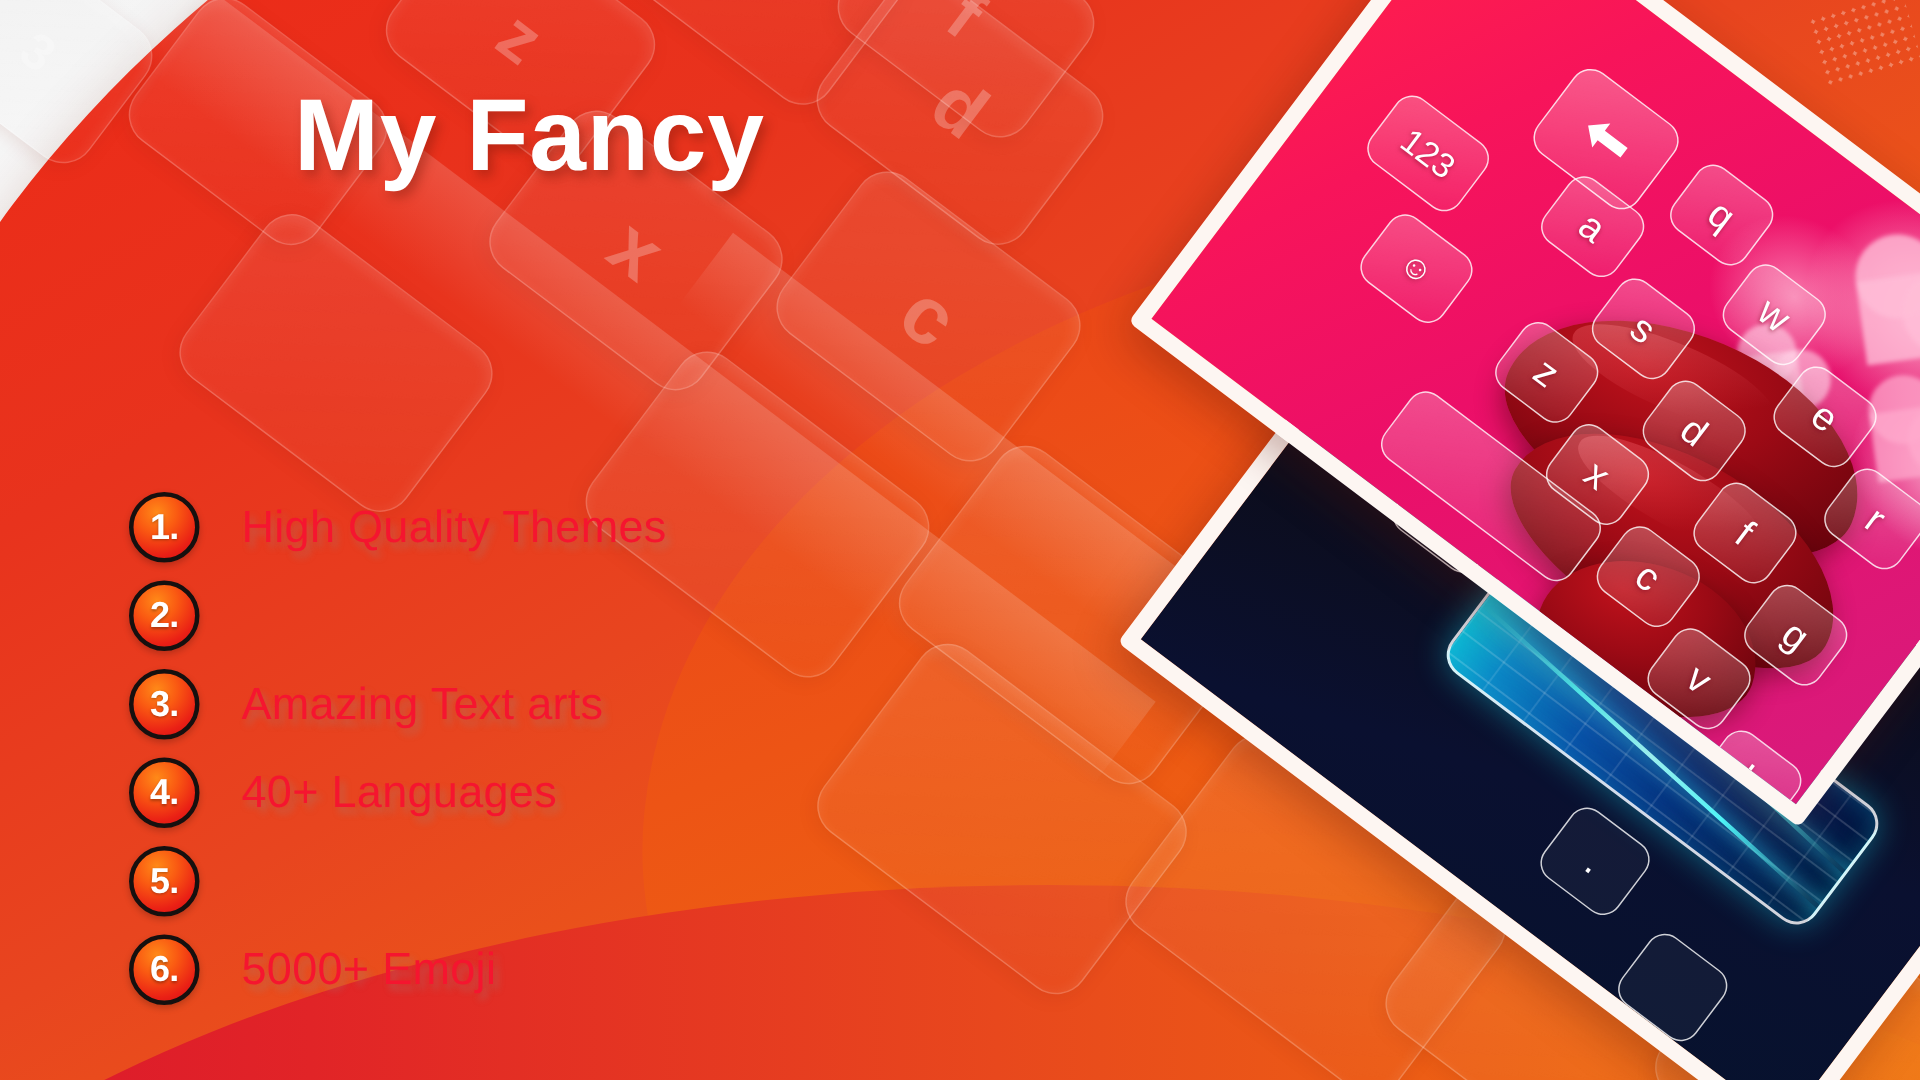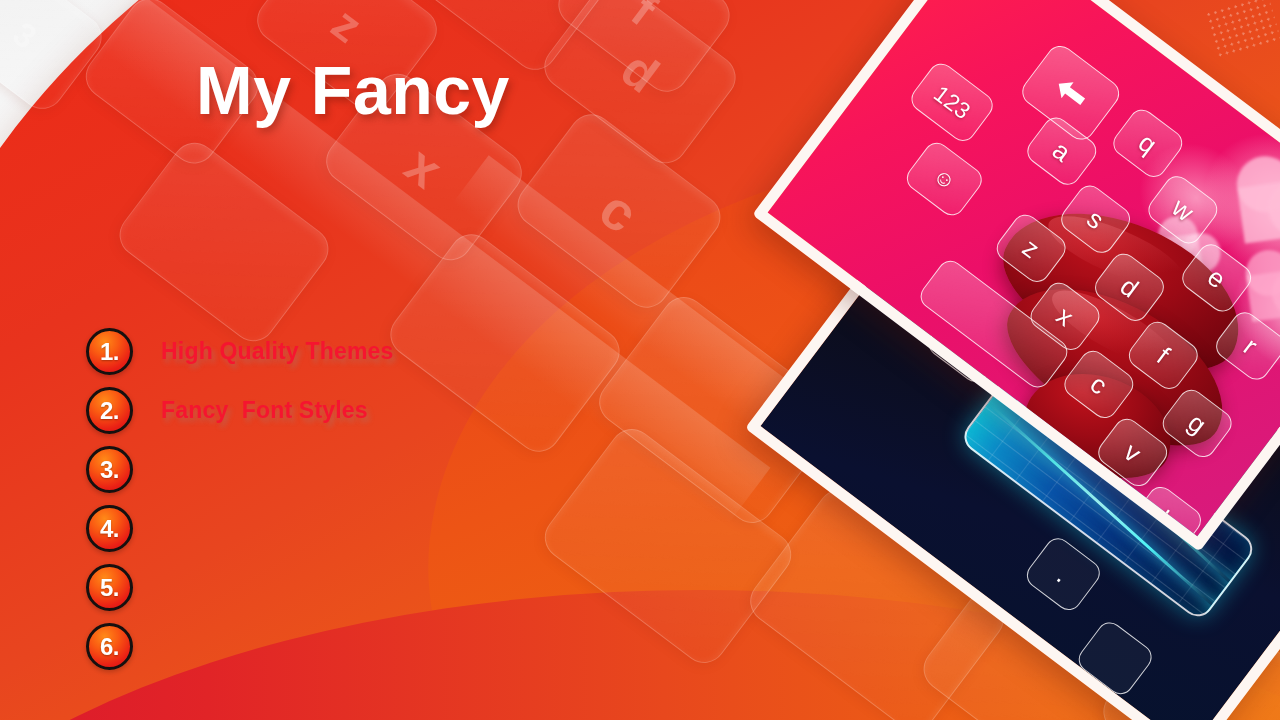--- a/index.html
+++ b/index.html
@@ -159,22 +159,22 @@
     justify-content: center;
     color: #ffffff;
     font-size: 24px;
     font-weight: 700;
     text-shadow: 0 1px 2px rgba(0,0,0,0.30);
     box-shadow: 0 2px 5px rgba(0,0,0,0.22);
     letter-spacing: -0.5px;
   }
   .feature-label {
     margin-left: 28px;
-    font-size: 23px;
-    font-weight: 700;
+    font-size: 30px;
+    font-weight: 400;
     color: #f5152f;
     letter-spacing: 0.2px;
     text-shadow: 3px 4px 5px rgba(140,140,140,0.34);
     white-space: pre;
   }
 
   
   .shot {
     position: absolute;
     border: 11px solid #fdf6f2;
@@ -413,34 +413,36 @@
 
   <div class="features">
 
     <div class="feature-row">
       <div class="badge">1.</div>
       <div class="feature-label">High Quality Themes</div>
     </div>
 
     <div class="feature-row">
       <div class="badge">2.</div>
-      <div class="feature-label">Fancy  Font Styles</div>
     </div>
 
     <div class="feature-row">
       <div class="badge">3.</div>
+      <div class="feature-label">Amazing Text arts</div>
     </div>
 
     <div class="feature-row">
       <div class="badge">4.</div>
+      <div class="feature-label">40+ Languages</div>
     </div>
 
     <div class="feature-row">
       <div class="badge">5.</div>
     </div>
 
     <div class="feature-row">
       <div class="badge">6.</div>
+      <div class="feature-label">5000+ Emoji</div>
     </div>
 
   </div>
 
 </div>
 
 </body></html>

